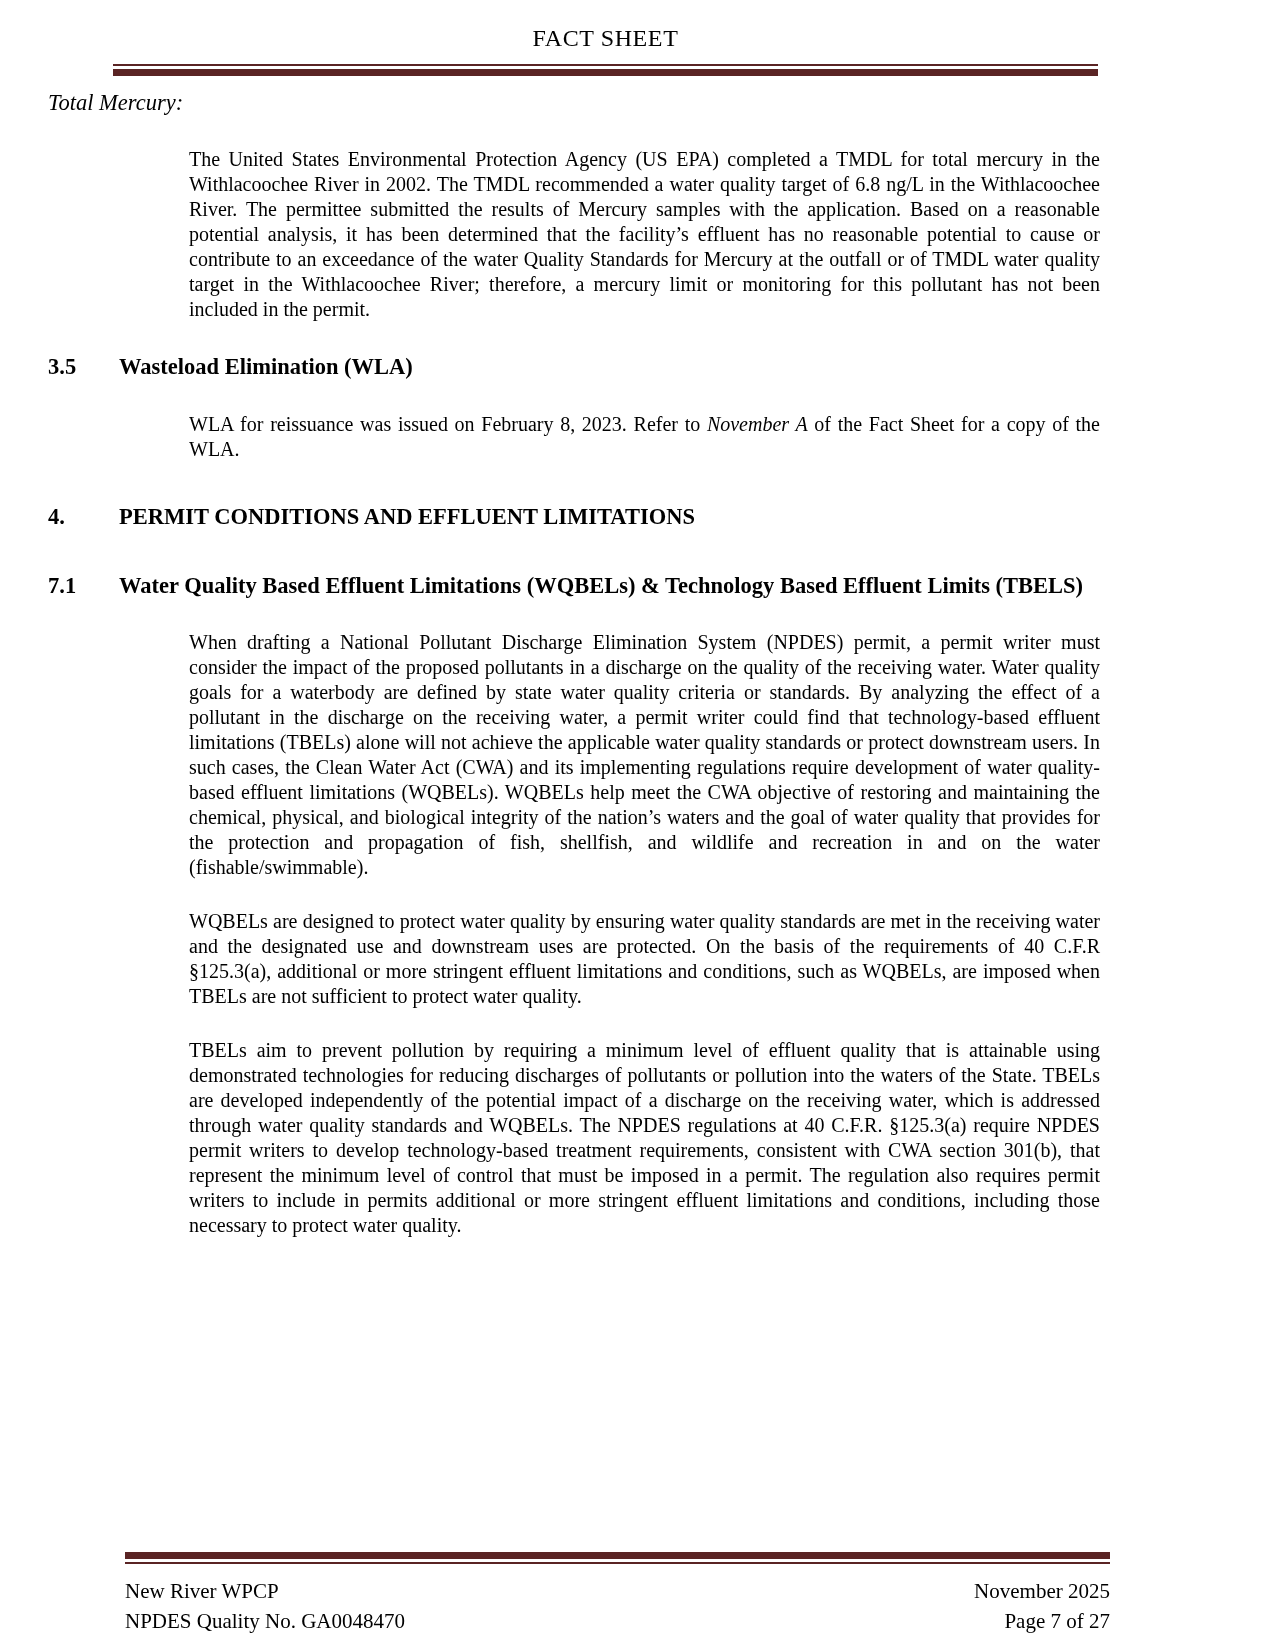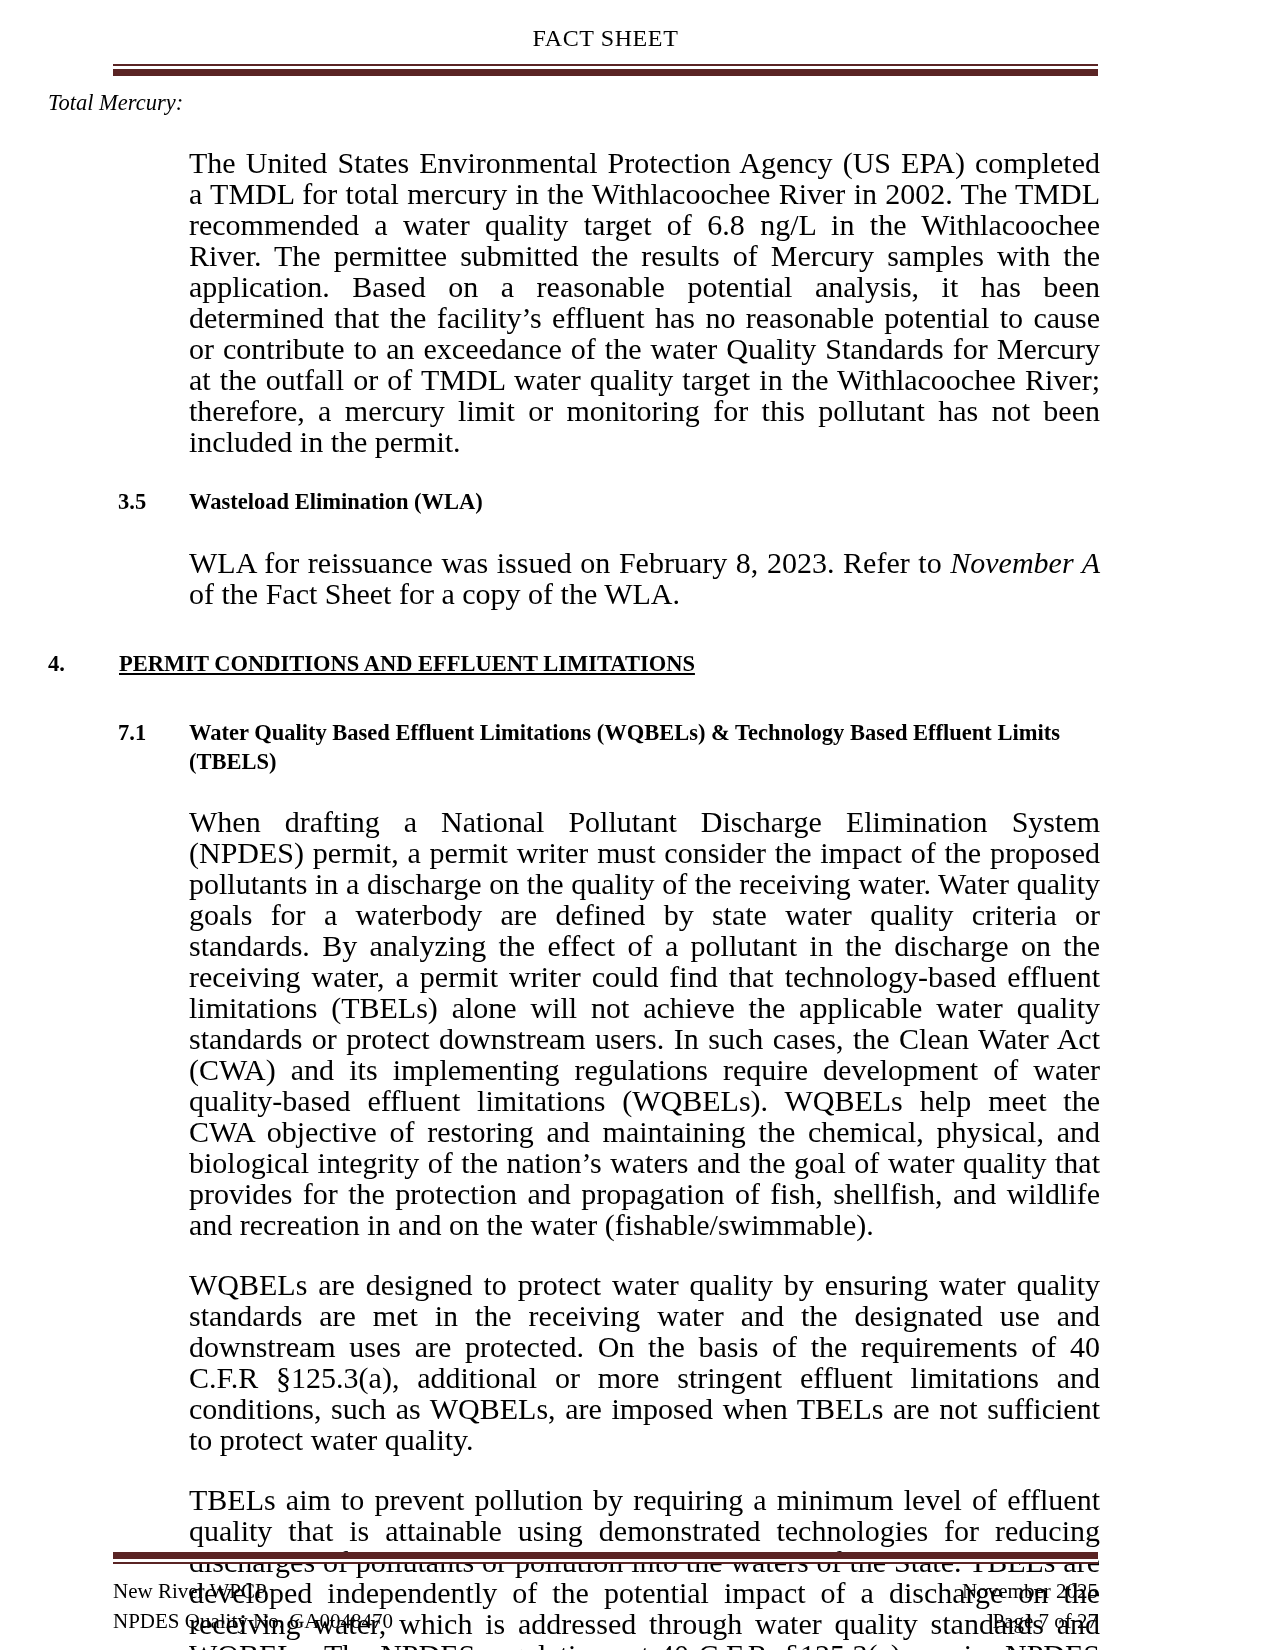--- a/index.html
+++ b/index.html
@@ -58,22 +58,22 @@
 
   
   .content {
     position: absolute;
     top: 88px;
     left: 48px;
     width: 1065px;
   }
 
   p.para {
-    font-size: 30px;
-    line-height: 31px;
+    font-size: 20px;
+    line-height: 25px;
     text-align: justify;
     text-justify: inter-word;
     margin-left: 141px;
     margin-right: 13px;
     margin-bottom: 0;
   }
 
   .spacer-sm { height: 29px; }
   .spacer-md { height: 30px; }
   .spacer-lg { height: 40px; }
@@ -96,41 +96,39 @@
   .heading-num {
     flex: 0 0 auto;
   }
   .heading-text {
     flex: 1 1 auto;
   }
 
   
   .h2row .heading-num {
     width: 71px;
-    margin-left: 70px;
   }
   .h2row .heading-text {
     width: 911px;
     padding-right: 13px;
   }
 
   
   .h1row .heading-num {
     width: 71px;
     margin-left: 0px;
   }
   .h1row .heading-text {
     width: 980px;
-    text-decoration: underline;
   }
 
   
   .footer {
     position: absolute;
-    left: 113px;
+    left: 125px;
     top: 1552px;
     width: 985px;
   }
   .footer-rule-thick {
     height: 7px;
     background: #5a2424;
     width: 100%;
   }
   .footer-rule-gap {
     height: 3px;

